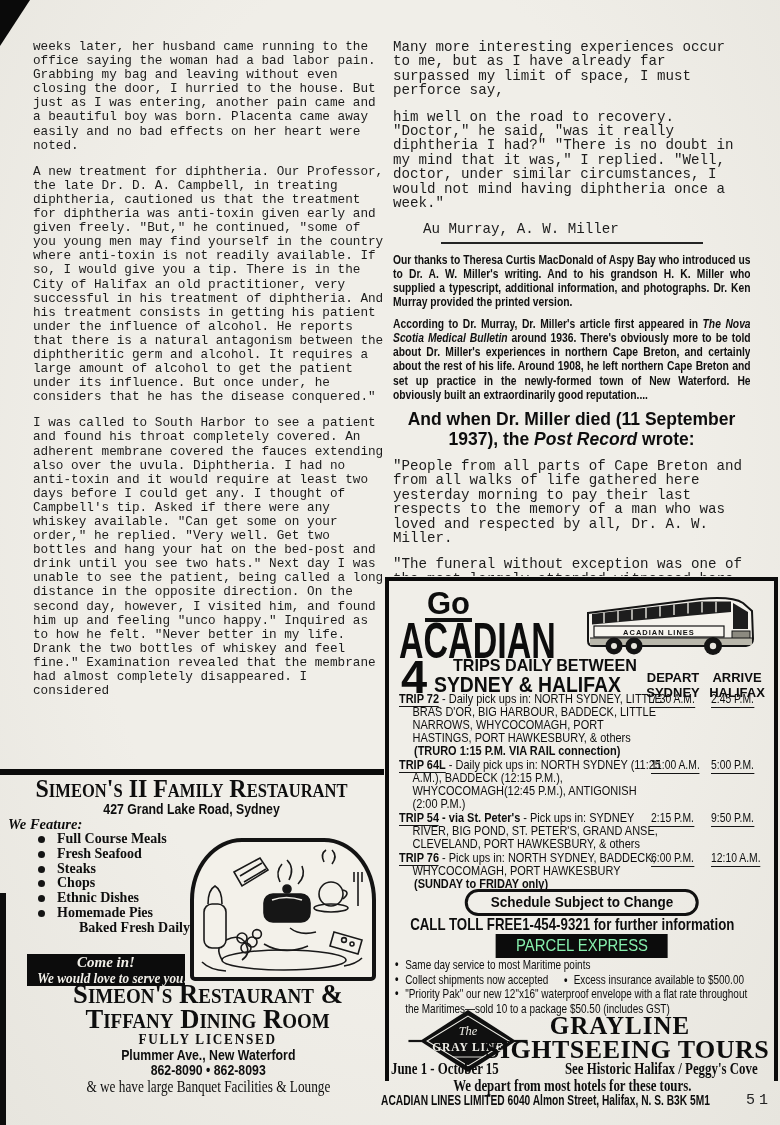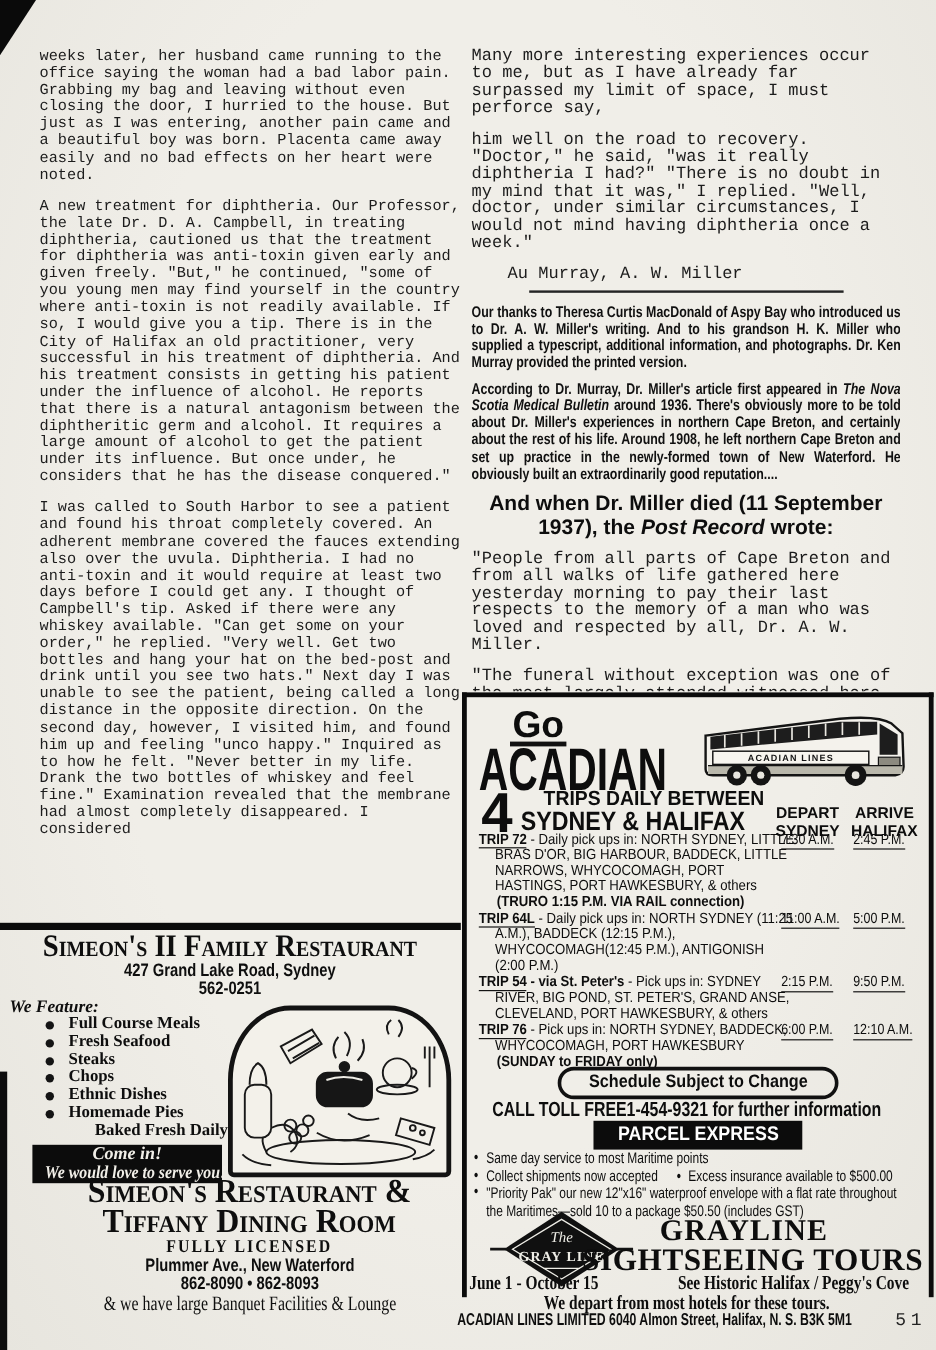--- a/index.html
+++ b/index.html
@@ -89,21 +89,21 @@
   .t-dep{width:60px;flex:none;}
   .t-arr{width:55px;flex:none;}
   .tuline{display:inline-block;transform:scaleX(.85);transform-origin:0 0;white-space:nowrap;
     border-bottom:1.5px solid #141414;padding-bottom:1px;}
   .a-pill{position:absolute;top:308px;left:50%;transform:translateX(-50%);
     border:3px solid #111;border-radius:16px;padding:1px 13px 3px 13px;font-weight:bold;
     font-size:15px;white-space:nowrap;}
   .a-call{position:absolute;top:334px;left:0;width:470px;transform:scaleX(.78);
     transform-origin:0 0;text-align:center;font-weight:bold;font-size:17px;}
   .a-parcel{position:absolute;top:353px;left:50%;transform:translateX(-50%);background:#0c0c0c;
-    color:#ffffff;font-weight:bold;font-size:16.5px;padding:2px 13px 3px 13px;white-space:nowrap;}
+    color:#86efac;font-weight:normal;font-size:16.5px;padding:2px 13px 3px 13px;white-space:nowrap;}
   .a-bullets{position:absolute;top:377px;left:6px;width:470px;transform:scaleX(.78);
     transform-origin:0 0;font-size:12.8px;line-height:14.6px;}
   .brow{position:relative;padding-left:13px;}
   .brow::before{content:"•";position:absolute;left:0;top:-1px;font-weight:bold;}
   .b2b{margin-left:20px;}
   .b2b::before{content:"•";font-weight:bold;margin-right:8px;}
   .g-logo{position:absolute;top:428px;left:12px;}
   .g-text{position:absolute;top:434px;left:96px;width:270px;text-align:center;
     font-family:"Liberation Serif",serif;font-weight:bold;}
   .g-t1{font-size:25px;line-height:22px;letter-spacing:1px;}
@@ -148,21 +148,20 @@
     <div class="post-heading"><span>And when Dr. Miller died (11 September 1937), the </span><i>Post Record</i><span> wrote:</span></div>
     <div class="tw">
       <p>"People from all parts of Cape Breton and from all walks of life gathered here yesterday morning to pay their last respects to the memory of a man who was loved and respected by all, Dr. A. W. Miller.</p>
       <p>"The funeral without exception was one of the most largely attended witnessed here in</p>
     </div>
   </div>
 
   <div class="simeons">
     <div class="s-title"><span class="cx s92">Simeon's II Family Restaurant</span></div>
     <div class="s-line"><span class="cx s82">427 Grand Lake Road, Sydney</span></div>
-    <div class="s-line"><span class="cx s82">562-0251</span></div>
     <div class="s-wf">We Feature:</div>
     <div class="s-features">
       <div class="s-item">Full Course Meals</div>
       <div class="s-item">Fresh Seafood</div>
       <div class="s-item">Steaks</div>
       <div class="s-item">Chops</div>
       <div class="s-item">Ethnic Dishes</div>
       <div class="s-item">Homemade Pies</div>
       <div class="s-baked">Baked Fresh Daily</div>
     </div>

